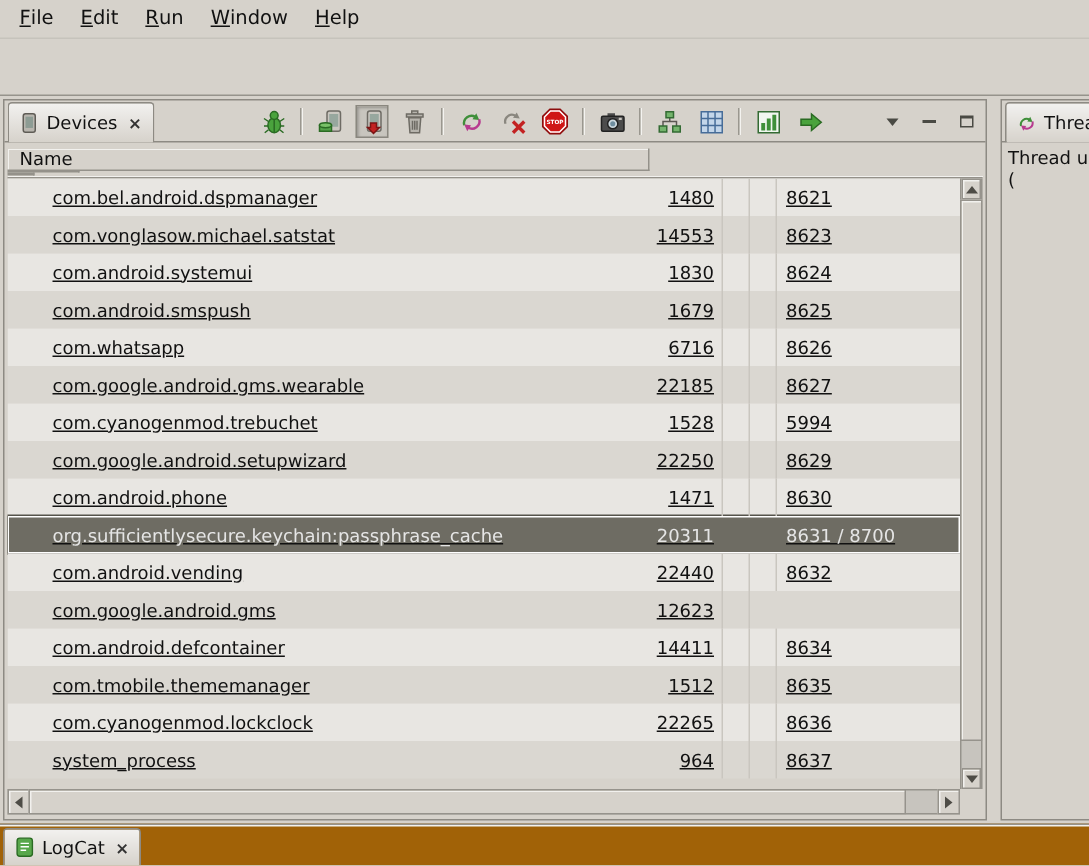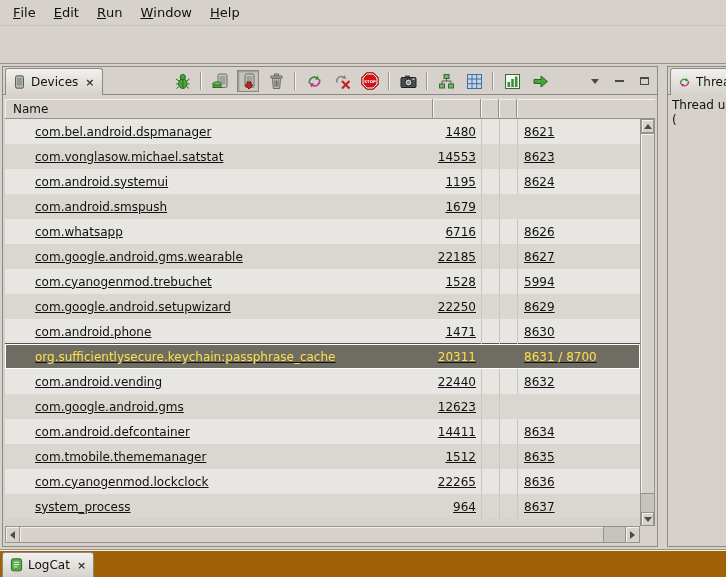--- a/index.html
+++ b/index.html
@@ -41,37 +41,37 @@
   .tsep { width:0; height:18px; border-left:1px solid #9a978f; border-right:1px solid #f4f3f0; margin:0 1px; }
   .ctl-gap { width:22px; }
   .wctl { width:19px; height:19px; display:flex; align-items:center; justify-content:center; }
   .tri-down { width:0; height:0; border-left:4px solid transparent; border-right:4px solid transparent;
               border-top:5px solid #4a4a44; }
   .min-bar { width:9px; height:2px; background:#4a4a44; }
   .max-box { width:9px; height:8px; border:1px solid #4a4a44; border-top:2px solid #4a4a44; }
 
   
   .table { position:absolute; left:2px; right:2px; top:32px; bottom:3px; }
-  .thead { position:absolute; top:0; left:0; right:0; height:20px; display:flex; background:#d6d2cb; }
+  .thead { position:absolute; top:0; left:0; right:0; height:20px; display:flex; background:#d6d2cb;flex-direction:column; }
   .th { box-shadow:inset 1px 1px 0 #f2f1ee; border-right:1px solid #94918a;
         border-bottom:1px solid #94918a; display:flex; align-items:center;
         padding-left:8px; font-size:12px; overflow:hidden; }
   .th.w-name{width:428px;} .th.w-pid{width:48px;} .th.w-a{width:18px;} .th.w-b{width:18px;}
   .th.w-port{flex:1; border-right:none;}
 
   .tbody { position:absolute; top:20px; left:0; right:15px; bottom:17px; overflow:hidden; background:#d6d2cb;text-decoration:underline; }
   .row { height:25px; display:flex; align-items:stretch; background:#e8e6e2; font-size:12px; }
   .row.odd { background:#dad7d1; }
   .cell { display:flex; align-items:center; overflow:hidden; white-space:nowrap; }
   .c-name { width:428px; padding-left:30px; }
   .c-pid  { width:48px; justify-content:flex-end; padding-right:5px; }
   .c-a { width:18px; border-left:1px solid #c9c6bf; }
   .c-b { width:18px; border-left:1px solid #c9c6bf; }
   .c-port { flex:1; padding-left:6px; border-left:1px solid #c9c6bf; }
-  .row.selected { background:#6e6c63; color:#fde047;
+  .row.selected { background:#6e6c63; color:#e5e5e5;
                   box-shadow:inset 0 0 0 1px #ffffff, 0 0 0 1px #55534b; }
   .row.selected .cell { border-left-color:transparent; }
 
   
   .vscroll { position:absolute; top:20px; right:0; bottom:17px; width:15px;
              background:#c7c4be; border:1px solid #96938c; }
   .sbtn { position:absolute; left:0; right:0; height:14px; background:#d6d2cb;
           border:1px solid #96938c; box-shadow:inset 1px 1px 0 #f2f1ee;
           display:flex; align-items:center; justify-content:center; }
   .sbtn.up{top:-1px;} .sbtn.down{bottom:-1px;}
@@ -285,31 +285,32 @@
             <div class="row odd">
               <span class="cell c-name">com.vonglasow.michael.satstat</span>
               <span class="cell c-pid">14553</span>
               <span class="cell c-a"></span>
               <span class="cell c-b"></span>
               <span class="cell c-port">8623</span>
             </div>
 
             <div class="row">
               <span class="cell c-name">com.android.systemui</span>
-              <span class="cell c-pid">1195</span>
+              <span class="cell c-pid">1830</span>
               <span class="cell c-a"></span>
               <span class="cell c-b"></span>
               <span class="cell c-port">8624</span>
             </div>
 
             <div class="row odd">
               <span class="cell c-name">com.android.smspush</span>
               <span class="cell c-pid">1679</span>
               <span class="cell c-a"></span>
               <span class="cell c-b"></span>
+              <span class="cell c-port">8625</span>
             </div>
 
             <div class="row">
               <span class="cell c-name">com.whatsapp</span>
               <span class="cell c-pid">6716</span>
               <span class="cell c-a"></span>
               <span class="cell c-b"></span>
               <span class="cell c-port">8626</span>
             </div>
 

